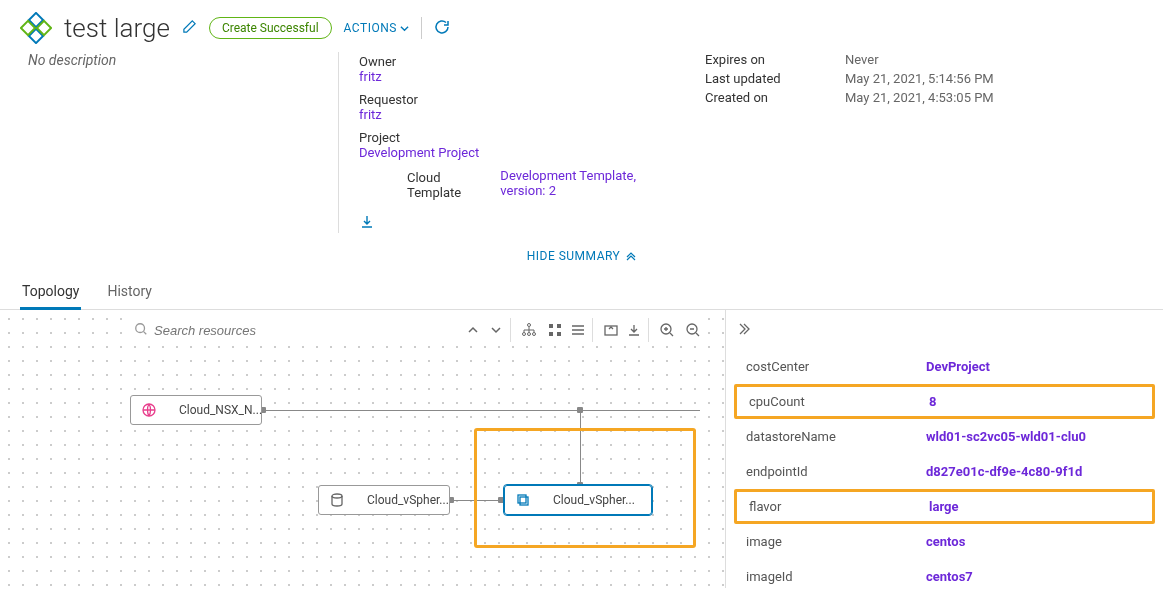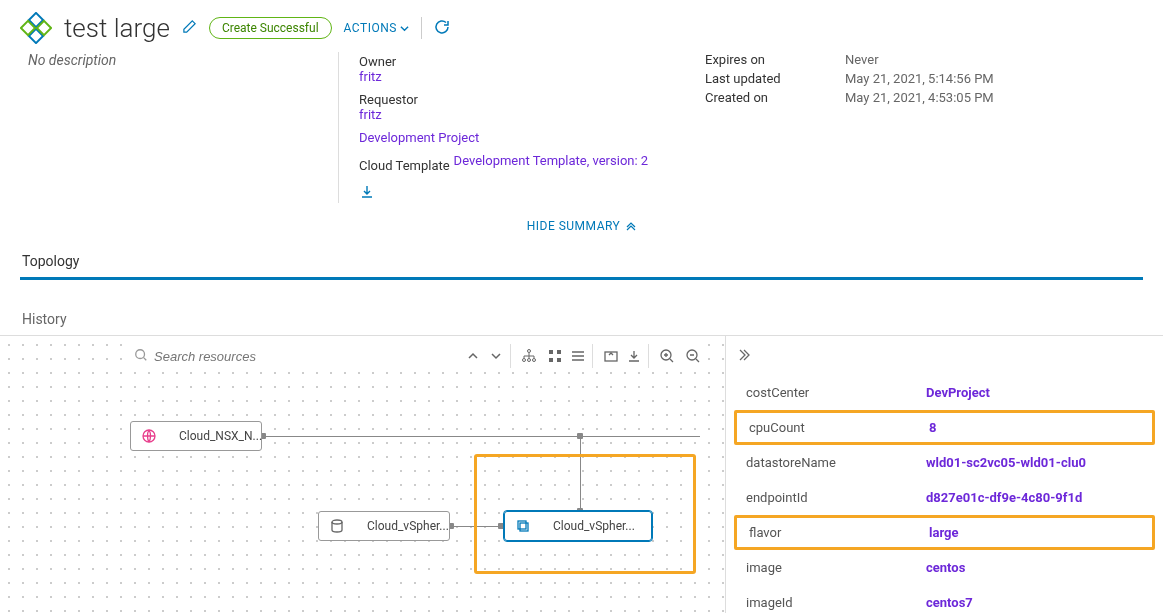--- a/index.html
+++ b/index.html
@@ -66,43 +66,42 @@
     .col-mid .stack .label { color: #333; margin-top: 2px; }
     .col-mid .stack .value { color: #6d28d9; margin-bottom: 8px; }
     .col-right {
       width: 430px;
     }
     .col-right .row { display: flex; gap: 40px; margin-bottom: 4px; }
     .col-right .label { width: 100px; color: #333; }
     .col-right .value { color: #666; }
     .cloud-template-row {
       display: flex;
-      gap: 4px;
-      align-items: center;
+      gap: 12px;
       margin-top: 4px;
+      margin-left: 48px;
     }
     .download-icon { color: #0079b8; cursor: pointer; margin-top: 8px; }
     .hide-summary {
       text-align: center;
       color: #0079b8;
       font-size: 12px;
       letter-spacing: 0.5px;
       cursor: pointer;
       padding: 6px 0 12px;
       display: flex;
       justify-content: center;
       align-items: center;
       gap: 6px;
     }
     .tabs {
       display: flex;
       border-bottom: 1px solid #ddd;
       padding: 0 20px;
       gap: 24px;
-      flex-direction: column;
     }
     .tab {
       padding: 8px 2px;
       cursor: pointer;
       color: #666;
       font-size: 14px;
     }
     .tab.active {
       color: #333;
       border-bottom: 3px solid #0079b8;
@@ -254,20 +253,21 @@
 </div>
 
 <div class="summary">
   <div class="col-left">No description</div>
   <div class="col-mid">
     <div class="stack">
       <div class="label">Owner</div>
       <div class="value">fritz</div>
       <div class="label">Requestor</div>
       <div class="value">fritz</div>
+      <div class="label">Project</div>
       <div class="value">Development Project</div>
       <div class="cloud-template-row">
         <span class="label">Cloud Template</span>
         <span class="value">Development Template, version: 2</span>
       </div>
       <div class="download-icon">
         <svg width="16" height="16" viewBox="0 0 16 16" fill="none" stroke="currentColor" stroke-width="1.4">
             <path d="M8 2v8m-3-3l3 3 3-3M3 13h10"></path>
           </svg>
       </div>

